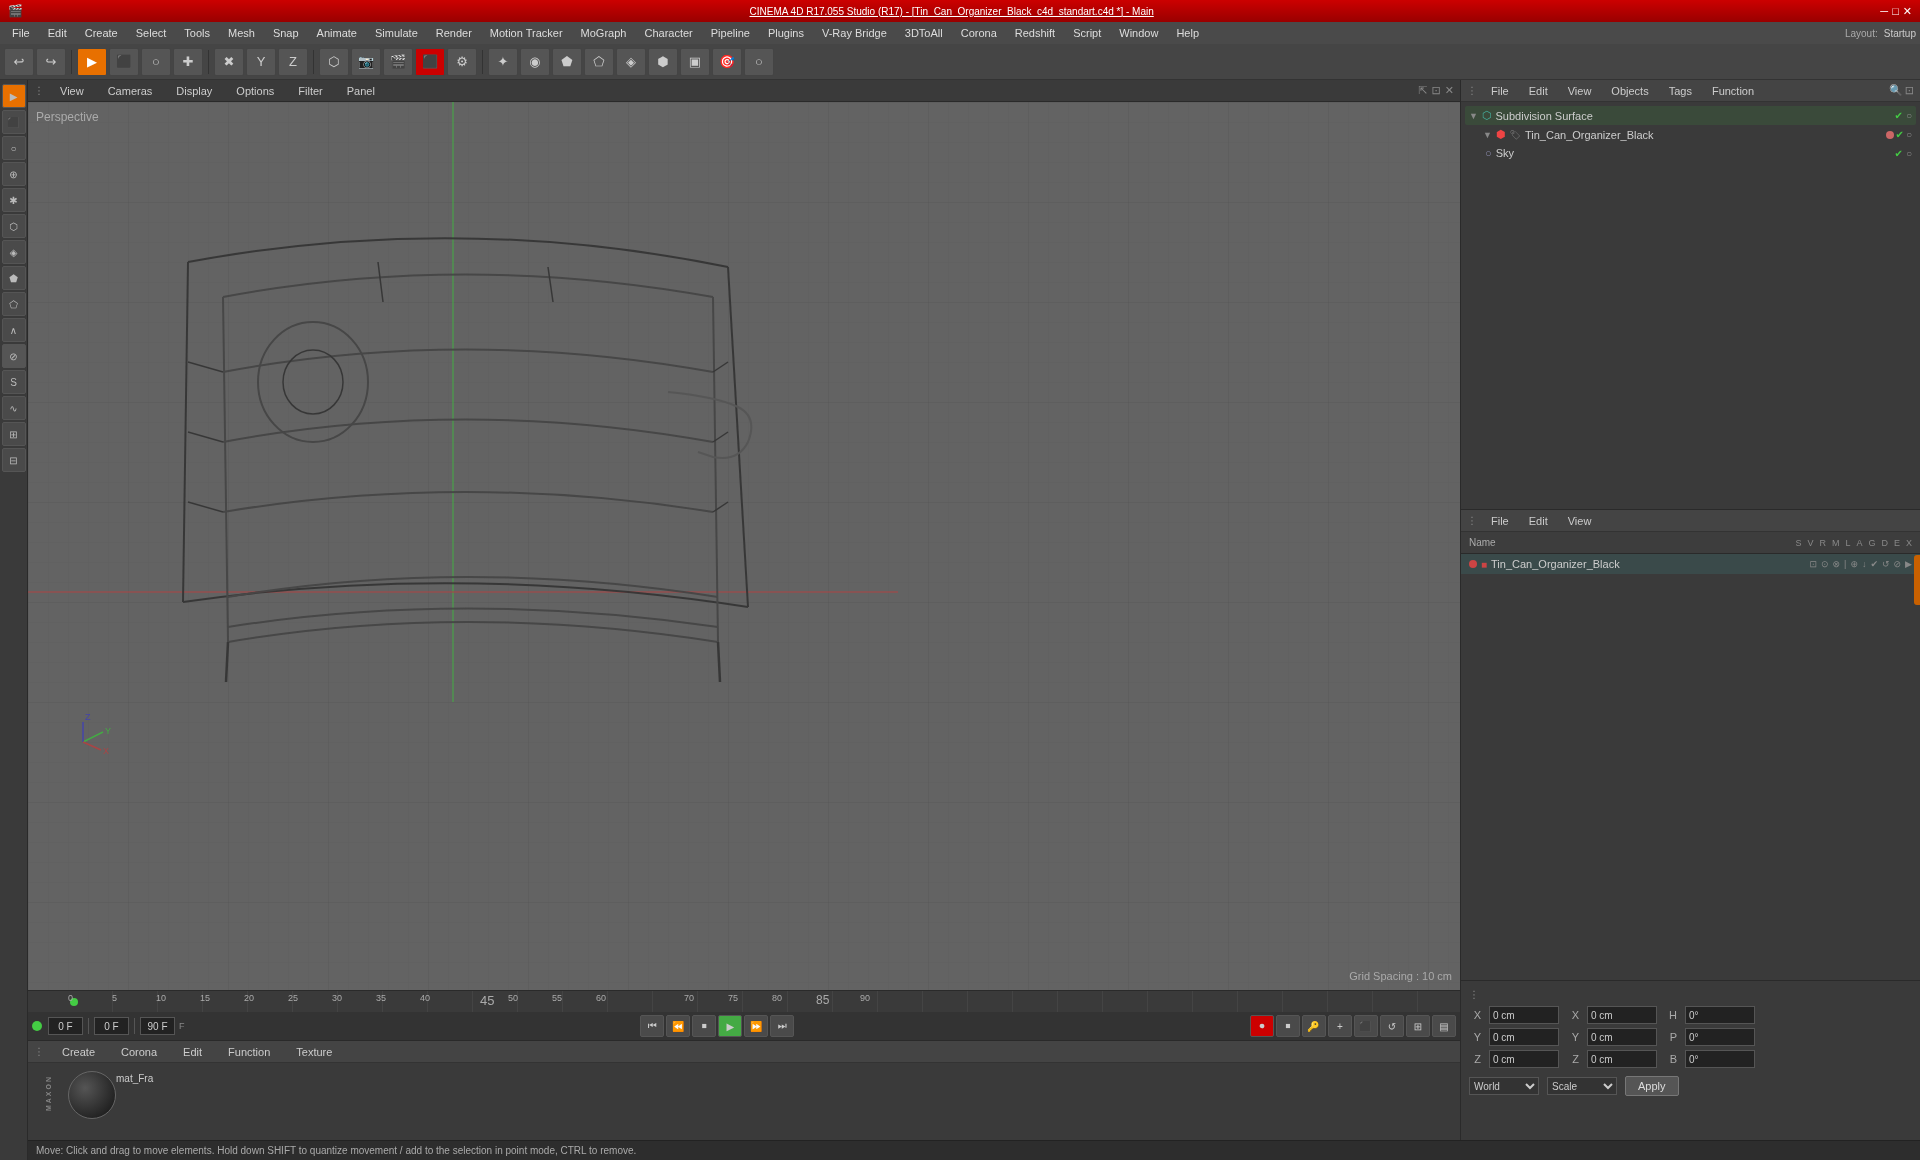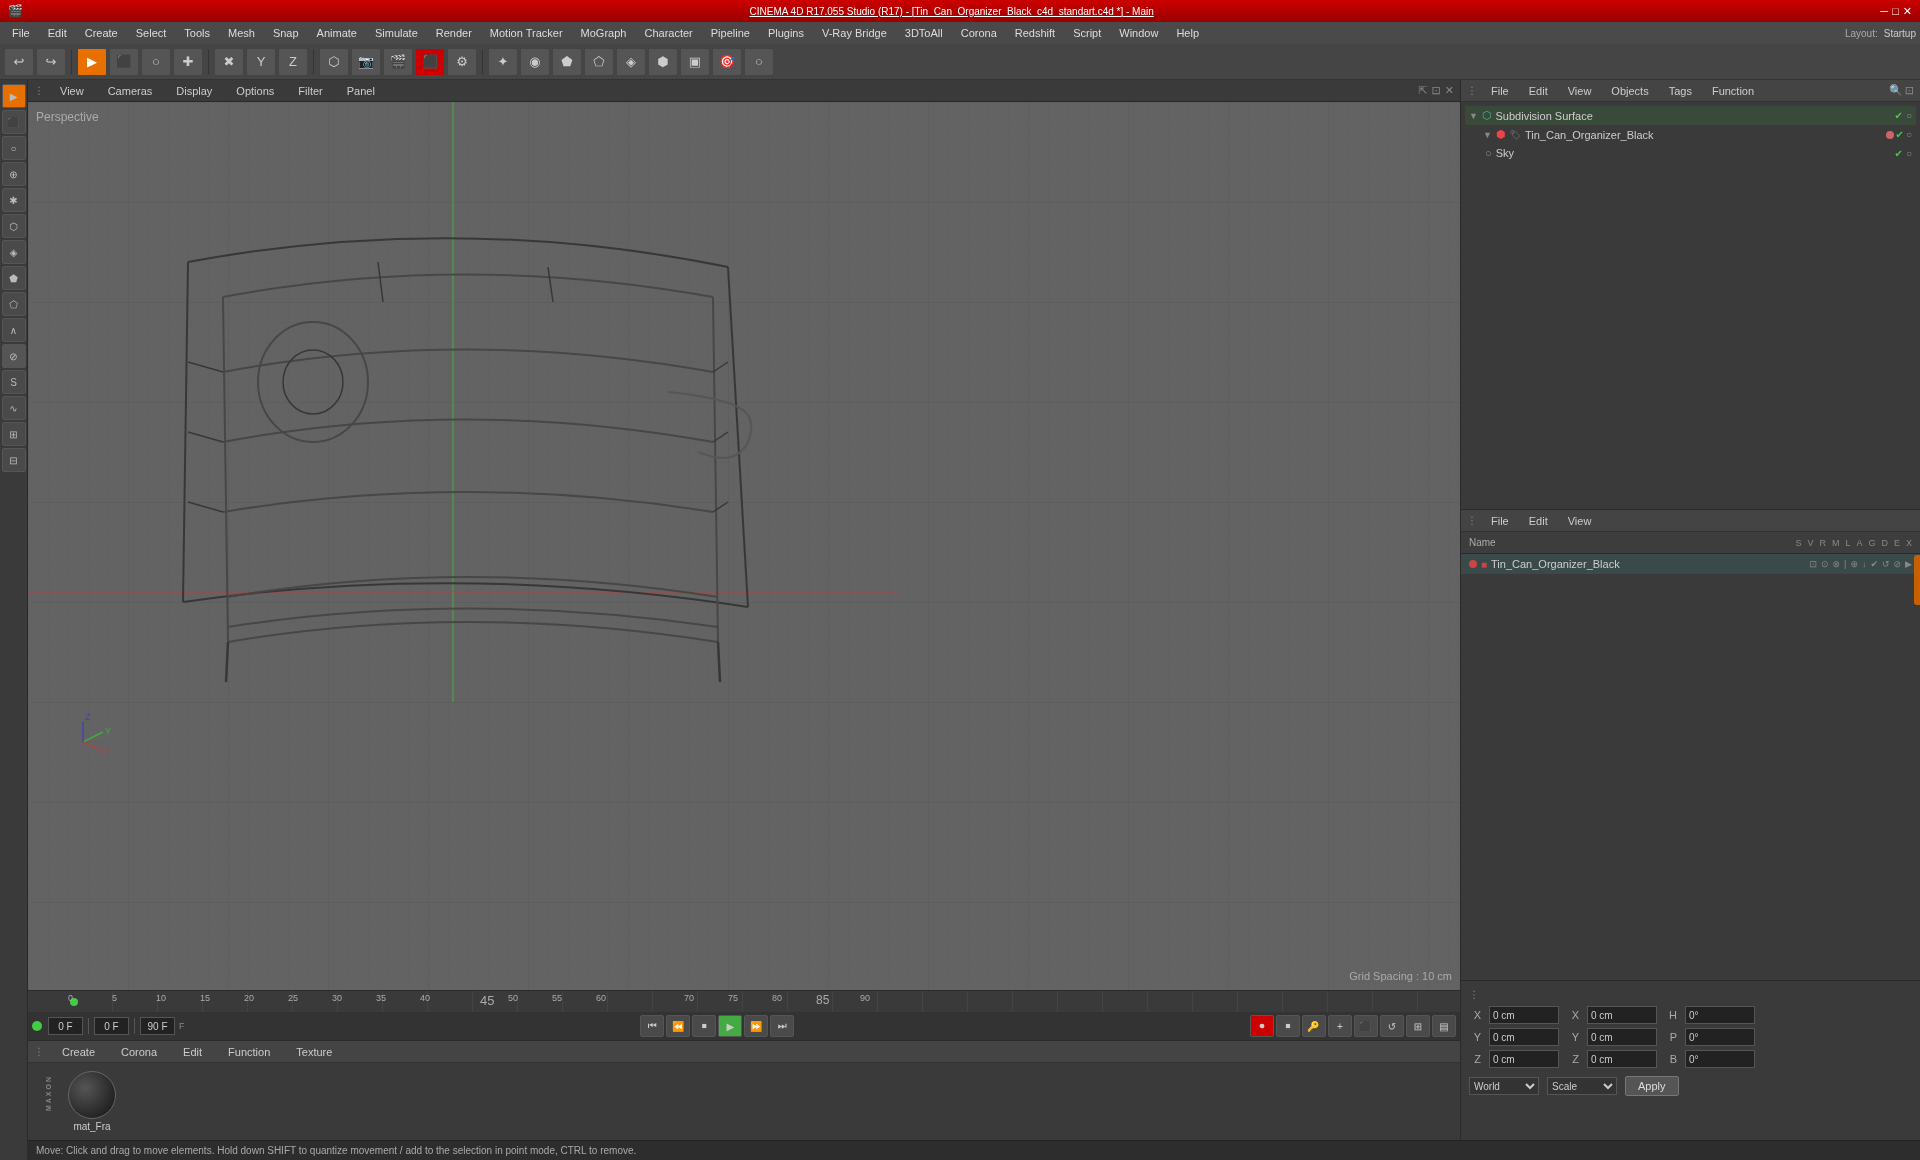--- a/index.html
+++ b/index.html
@@ -411,21 +411,21 @@
         <span class="mat-tab">Function</span>
         <span class="mat-tab">Texture</span>
       </div>
       <div id="mm-content" style="padding:8px;display:flex;align-items:flex-start;gap:8px;">
 
         <div style="display:flex;flex-direction:column;align-items:center;color:#888;font-size:7px;font-weight:bold;width:24px;">
           <div style="width:16px;height:40px;display:flex;flex-direction:column;align-items:center;justify-content:flex-end;gap:1px;">
             <span style="writing-mode:vertical-rl;text-orientation:mixed;transform:rotate(180deg);letter-spacing:2px;">MAXON</span>
           </div>
         </div>
-        <div style="display:flex;flex-direction:column;align-items:center;">
+        <div style="display:flex;flex-direction:row;align-items:flex-start;">
           <div class="material-ball" style="width:48px;height:48px;"></div>
           <div class="material-label">mat_Fra</div>
         </div>
       </div>
     </div>
 
     <div id="statusbar" style="height:20px;background:#2d2d2d;border-top:1px solid #222;display:flex;align-items:center;padding:0 8px;">
       <span style="color:#aaa;font-size:10px;">Move: Click and drag to move elements. Hold down SHIFT to quantize movement / add to the selection in point mode, CTRL to remove.</span>
     </div>
 

